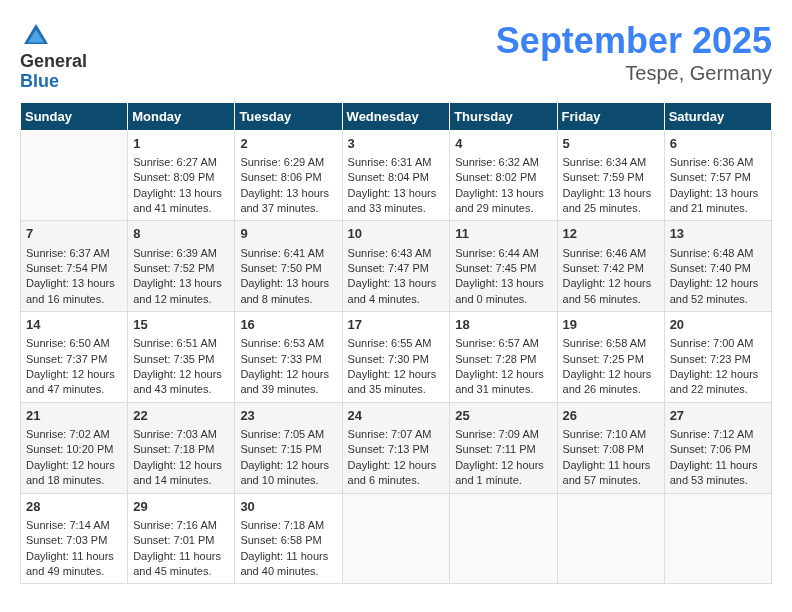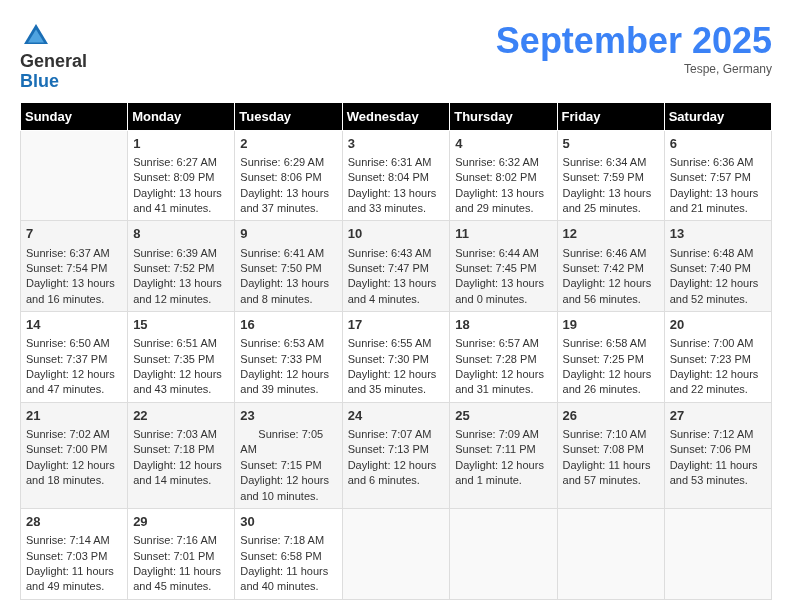--- a/index.html
+++ b/index.html
@@ -43,30 +43,30 @@
     }
     .title-block {
       text-align: right;
     }
     .month-title {
       font-size: 36px;
       font-weight: bold;
       color: #3b82f6;
     }
     .location {
-      font-size: 12px;
+      font-size: 20px;
       color: #555;
     }
     .calendar {
       width: 100%;
       border-collapse: collapse;
       font-size: 11px;
     }
     .calendar thead th {
-      background-color: #000000;
+      background-color: #0c4a6e;
       color: #fff;
       padding: 6px 4px;
       text-align: left;
       font-size: 13px;
       font-weight: bold;
       border: 1px solid #fff;
     }
     .calendar tbody td {
       vertical-align: top;
       border: 1px solid #ddd;
@@ -207,28 +207,28 @@
 Sunset: 7:25 PM
 Daylight: 12 hours
 and 26 minutes.</span></td>
         <td><span class="day-num">20</span><span style="white-space: pre-line;">Sunrise: 7:00 AM
 Sunset: 7:23 PM
 Daylight: 12 hours
 and 22 minutes.</span></td>
       </tr>
       <tr class="row-shade">
         <td><span class="day-num">21</span><span style="white-space: pre-line;">Sunrise: 7:02 AM
-Sunset: 7:00 PM
+Sunset: 10:20 PM
 Daylight: 12 hours
 and 18 minutes.</span></td>
         <td><span class="day-num">22</span><span style="white-space: pre-line; text-align: right;">Sunrise: 7:03 AM
 Sunset: 7:18 PM
 Daylight: 12 hours
 and 14 minutes.</span></td>
-        <td><span class="day-num">23</span><span style="white-space: pre-line; margin-left: 18px;">Sunrise: 7:05 AM
+        <td><span class="day-num">23</span><span style="white-space: pre-line;">Sunrise: 7:05 AM
 Sunset: 7:15 PM
 Daylight: 12 hours
 and 10 minutes.</span></td>
         <td><span class="day-num">24</span><span style="white-space: pre-line;">Sunrise: 7:07 AM
 Sunset: 7:13 PM
 Daylight: 12 hours
 and 6 minutes.</span></td>
         <td><span class="day-num">25</span><span style="white-space: pre-line;">Sunrise: 7:09 AM
 Sunset: 7:11 PM
 Daylight: 12 hours

